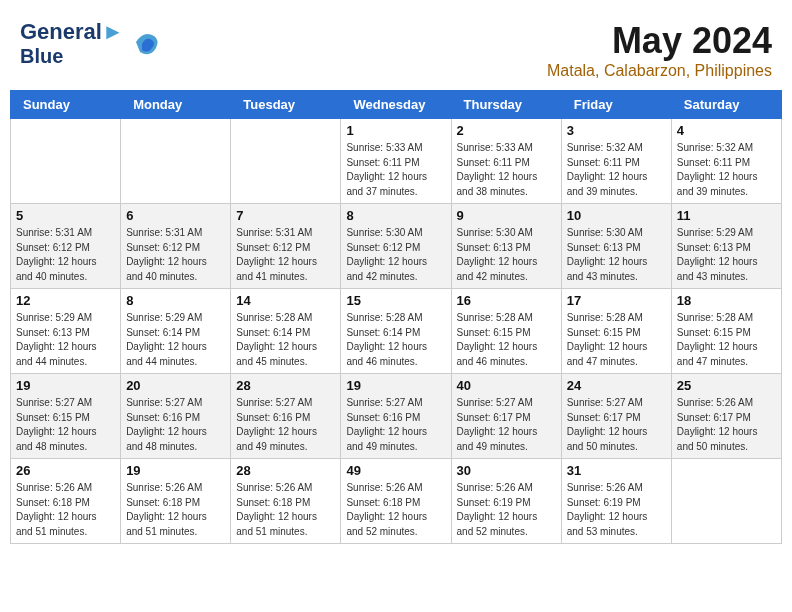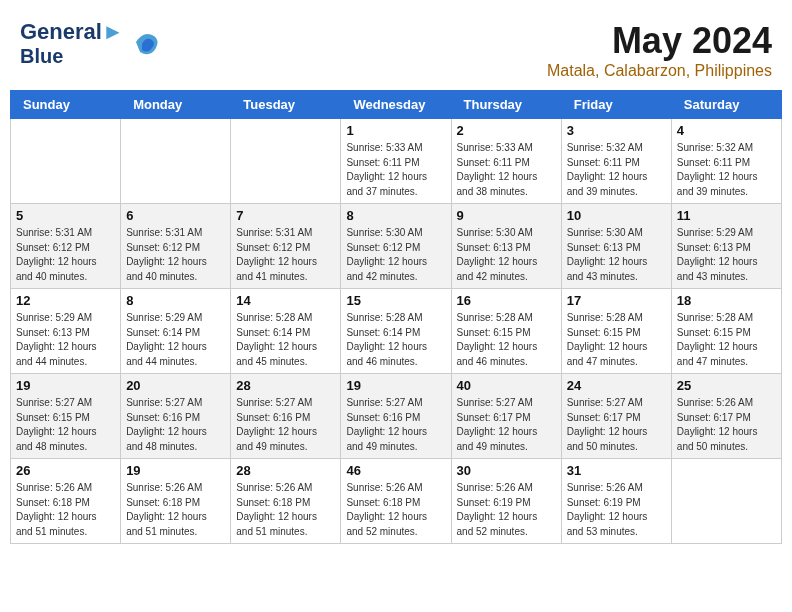--- a/index.html
+++ b/index.html
@@ -289,21 +289,21 @@
           Sunrise: 5:26 AM<br>Sunset: 6:18 PM<br>Daylight: 12 hours and 51 minutes.
         </div>
       </td>
         <td>
         <div class="day-number">28</div>
         <div class="day-info">
           Sunrise: 5:26 AM<br>Sunset: 6:18 PM<br>Daylight: 12 hours and 51 minutes.
         </div>
       </td>
         <td>
-        <div class="day-number">46</div>
+        <div class="day-number">49</div>
         <div class="day-info">
           Sunrise: 5:26 AM<br>Sunset: 6:18 PM<br>Daylight: 12 hours and 52 minutes.
         </div>
       </td>
         <td>
         <div class="day-number">30</div>
         <div class="day-info">
           Sunrise: 5:26 AM<br>Sunset: 6:19 PM<br>Daylight: 12 hours and 52 minutes.
         </div>
       </td>

